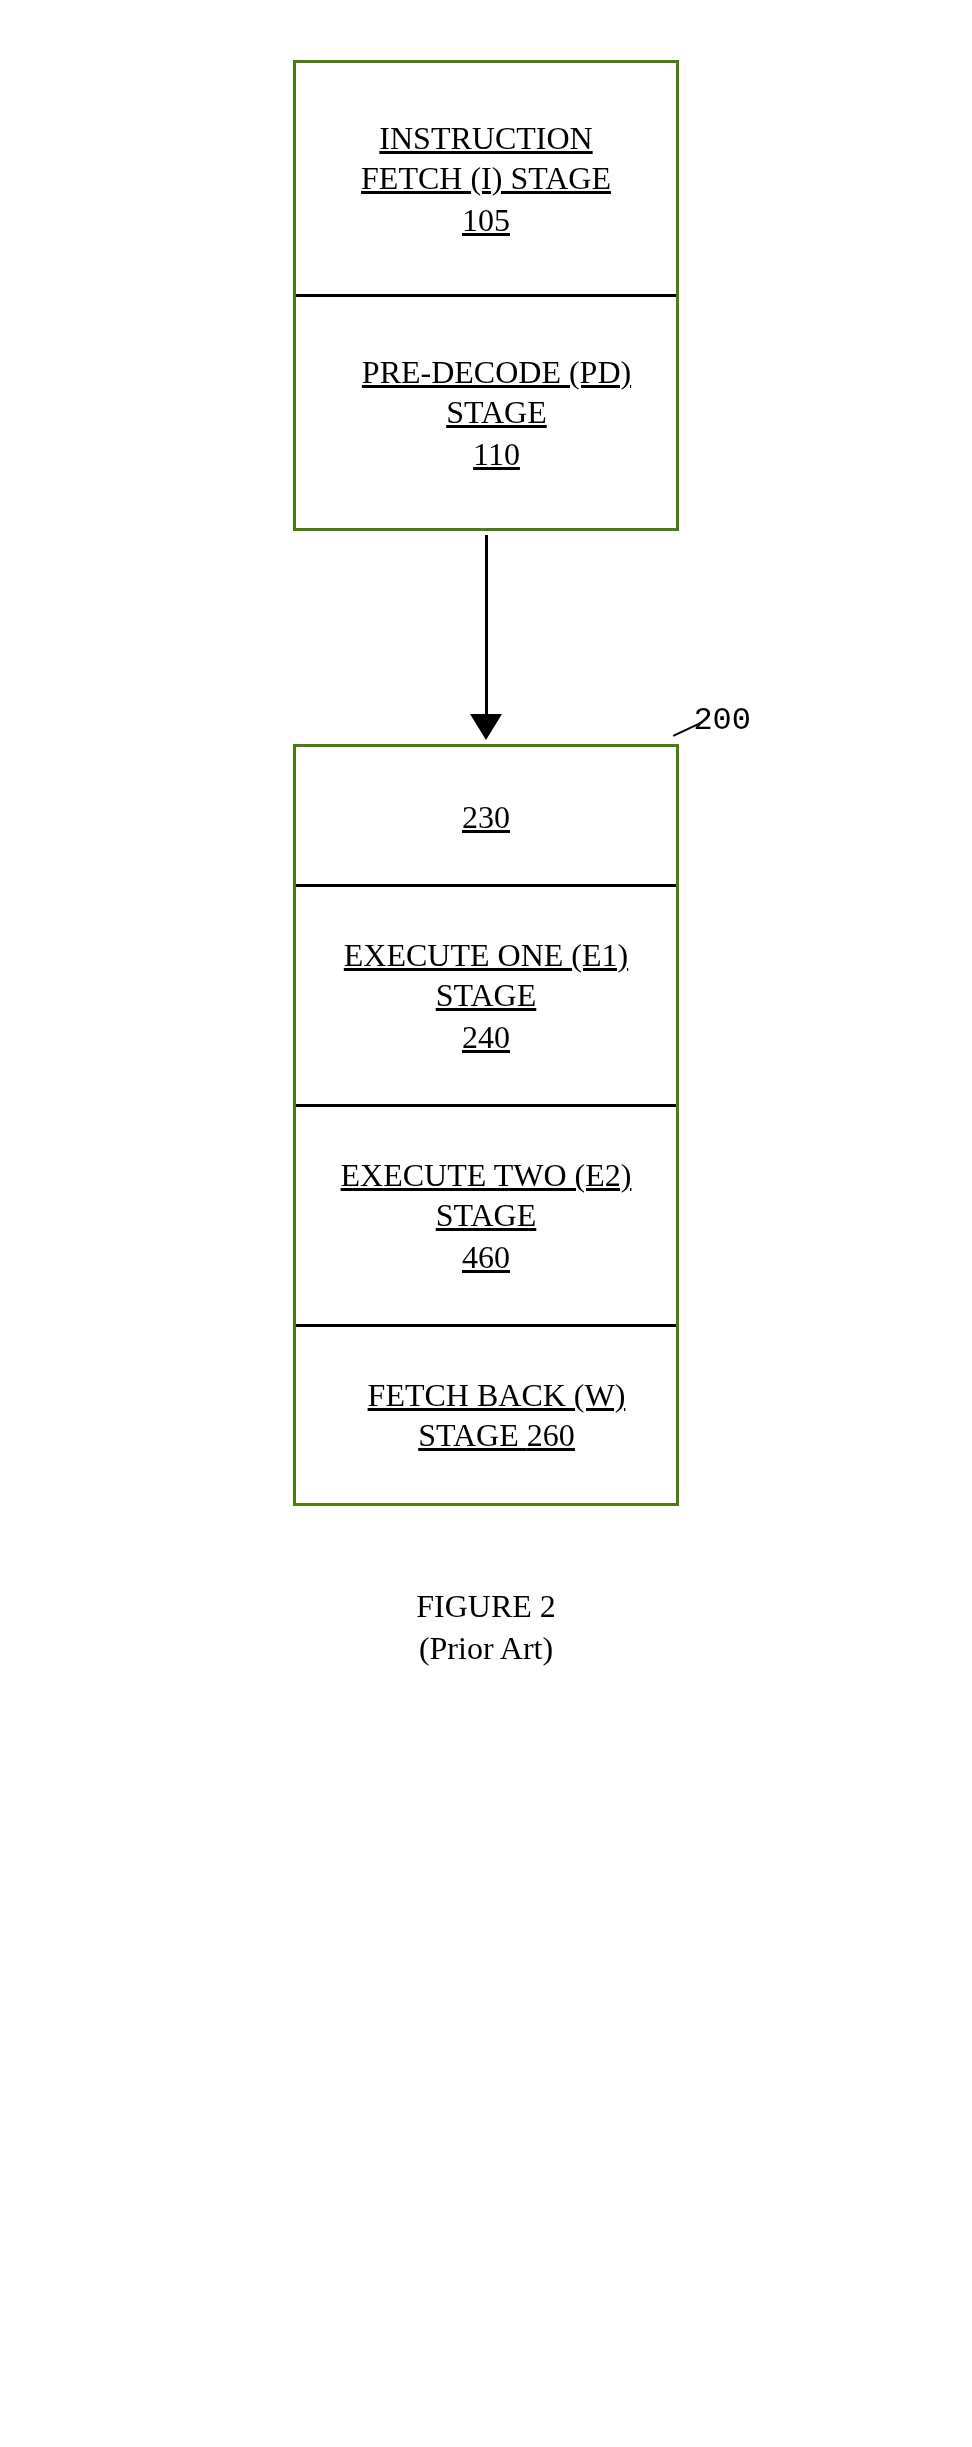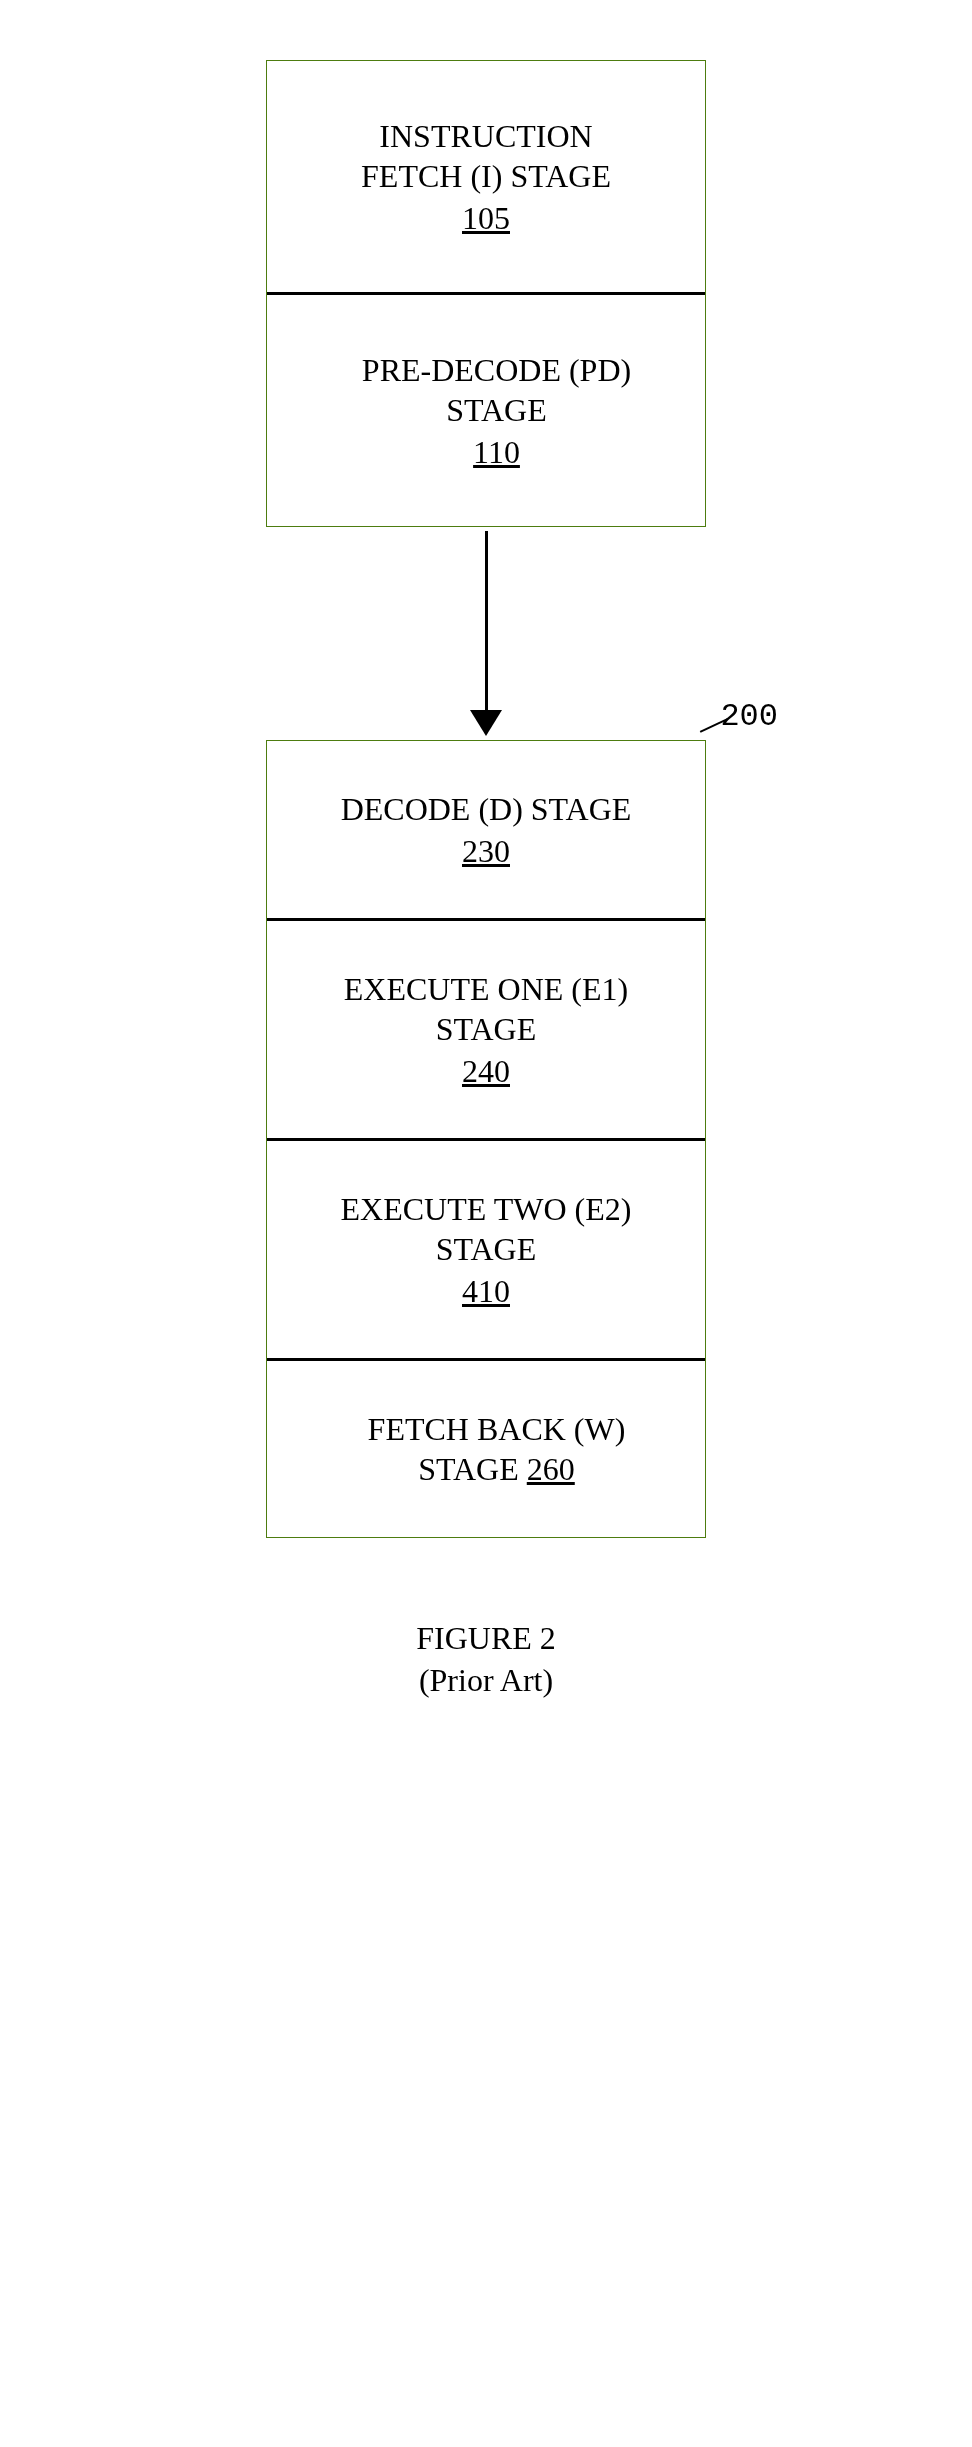--- a/index.html
+++ b/index.html
@@ -15,22 +15,23 @@
       align-items: center;
       padding: 60px 20px;
     }
     .diagram-container {
       display: flex;
       flex-direction: column;
       align-items: center;
       position: relative;
     }
     .block-group {
-      border: 1px solid #4d7c0f;
-      width: 440px;
+      border: 3px solid #4d7c0f;
+      width: 386px;
+      text-decoration: underline;
     }
     .stage-box {
       padding: 55px 20px;
       text-align: center;
       border-bottom: 3px solid black;
     }
     .stage-box:last-child {
       border-bottom: none;
       margin-left: 21px;
     }
@@ -119,38 +120,35 @@
     <div class="arrow-line"></div>
     <div class="arrow-head"></div>
   </div>
 
   <div class="bottom-wrapper">
     <div class="ref-label" style="top:-42px; right:-72px;font-family:Liberation Mono, monospace;">200</div>
     <div class="ref-tick" style="top:-10px; right:-28px;"></div>
 
     <div class="block-group">
       <div class="stage-box stage-box-tight">
-        <div class="stage-title">
-          <span>DECODE (D) STAGE</span>
-        </div>
         <div class="stage-ref">230</div>
       </div>
       <div class="stage-box stage-box-tight">
         <div class="stage-title">
           <span>EXECUTE ONE (E1)</span><br>
           <span>STAGE</span>
         </div>
         <div class="stage-ref">240</div>
       </div>
       <div class="stage-box stage-box-tight">
         <div class="stage-title">
           <span>EXECUTE TWO (E2)</span><br>
           <span>STAGE</span>
         </div>
-        <div class="stage-ref">410</div>
+        <div class="stage-ref">460</div>
       </div>
       <div class="stage-box stage-box-tight">
         <div class="stage-title">
           <span>FETCH BACK (W)</span><br>
           <span>STAGE </span><span class="inline-ref">260</span>
         </div>
       </div>
     </div>
   </div>
 

